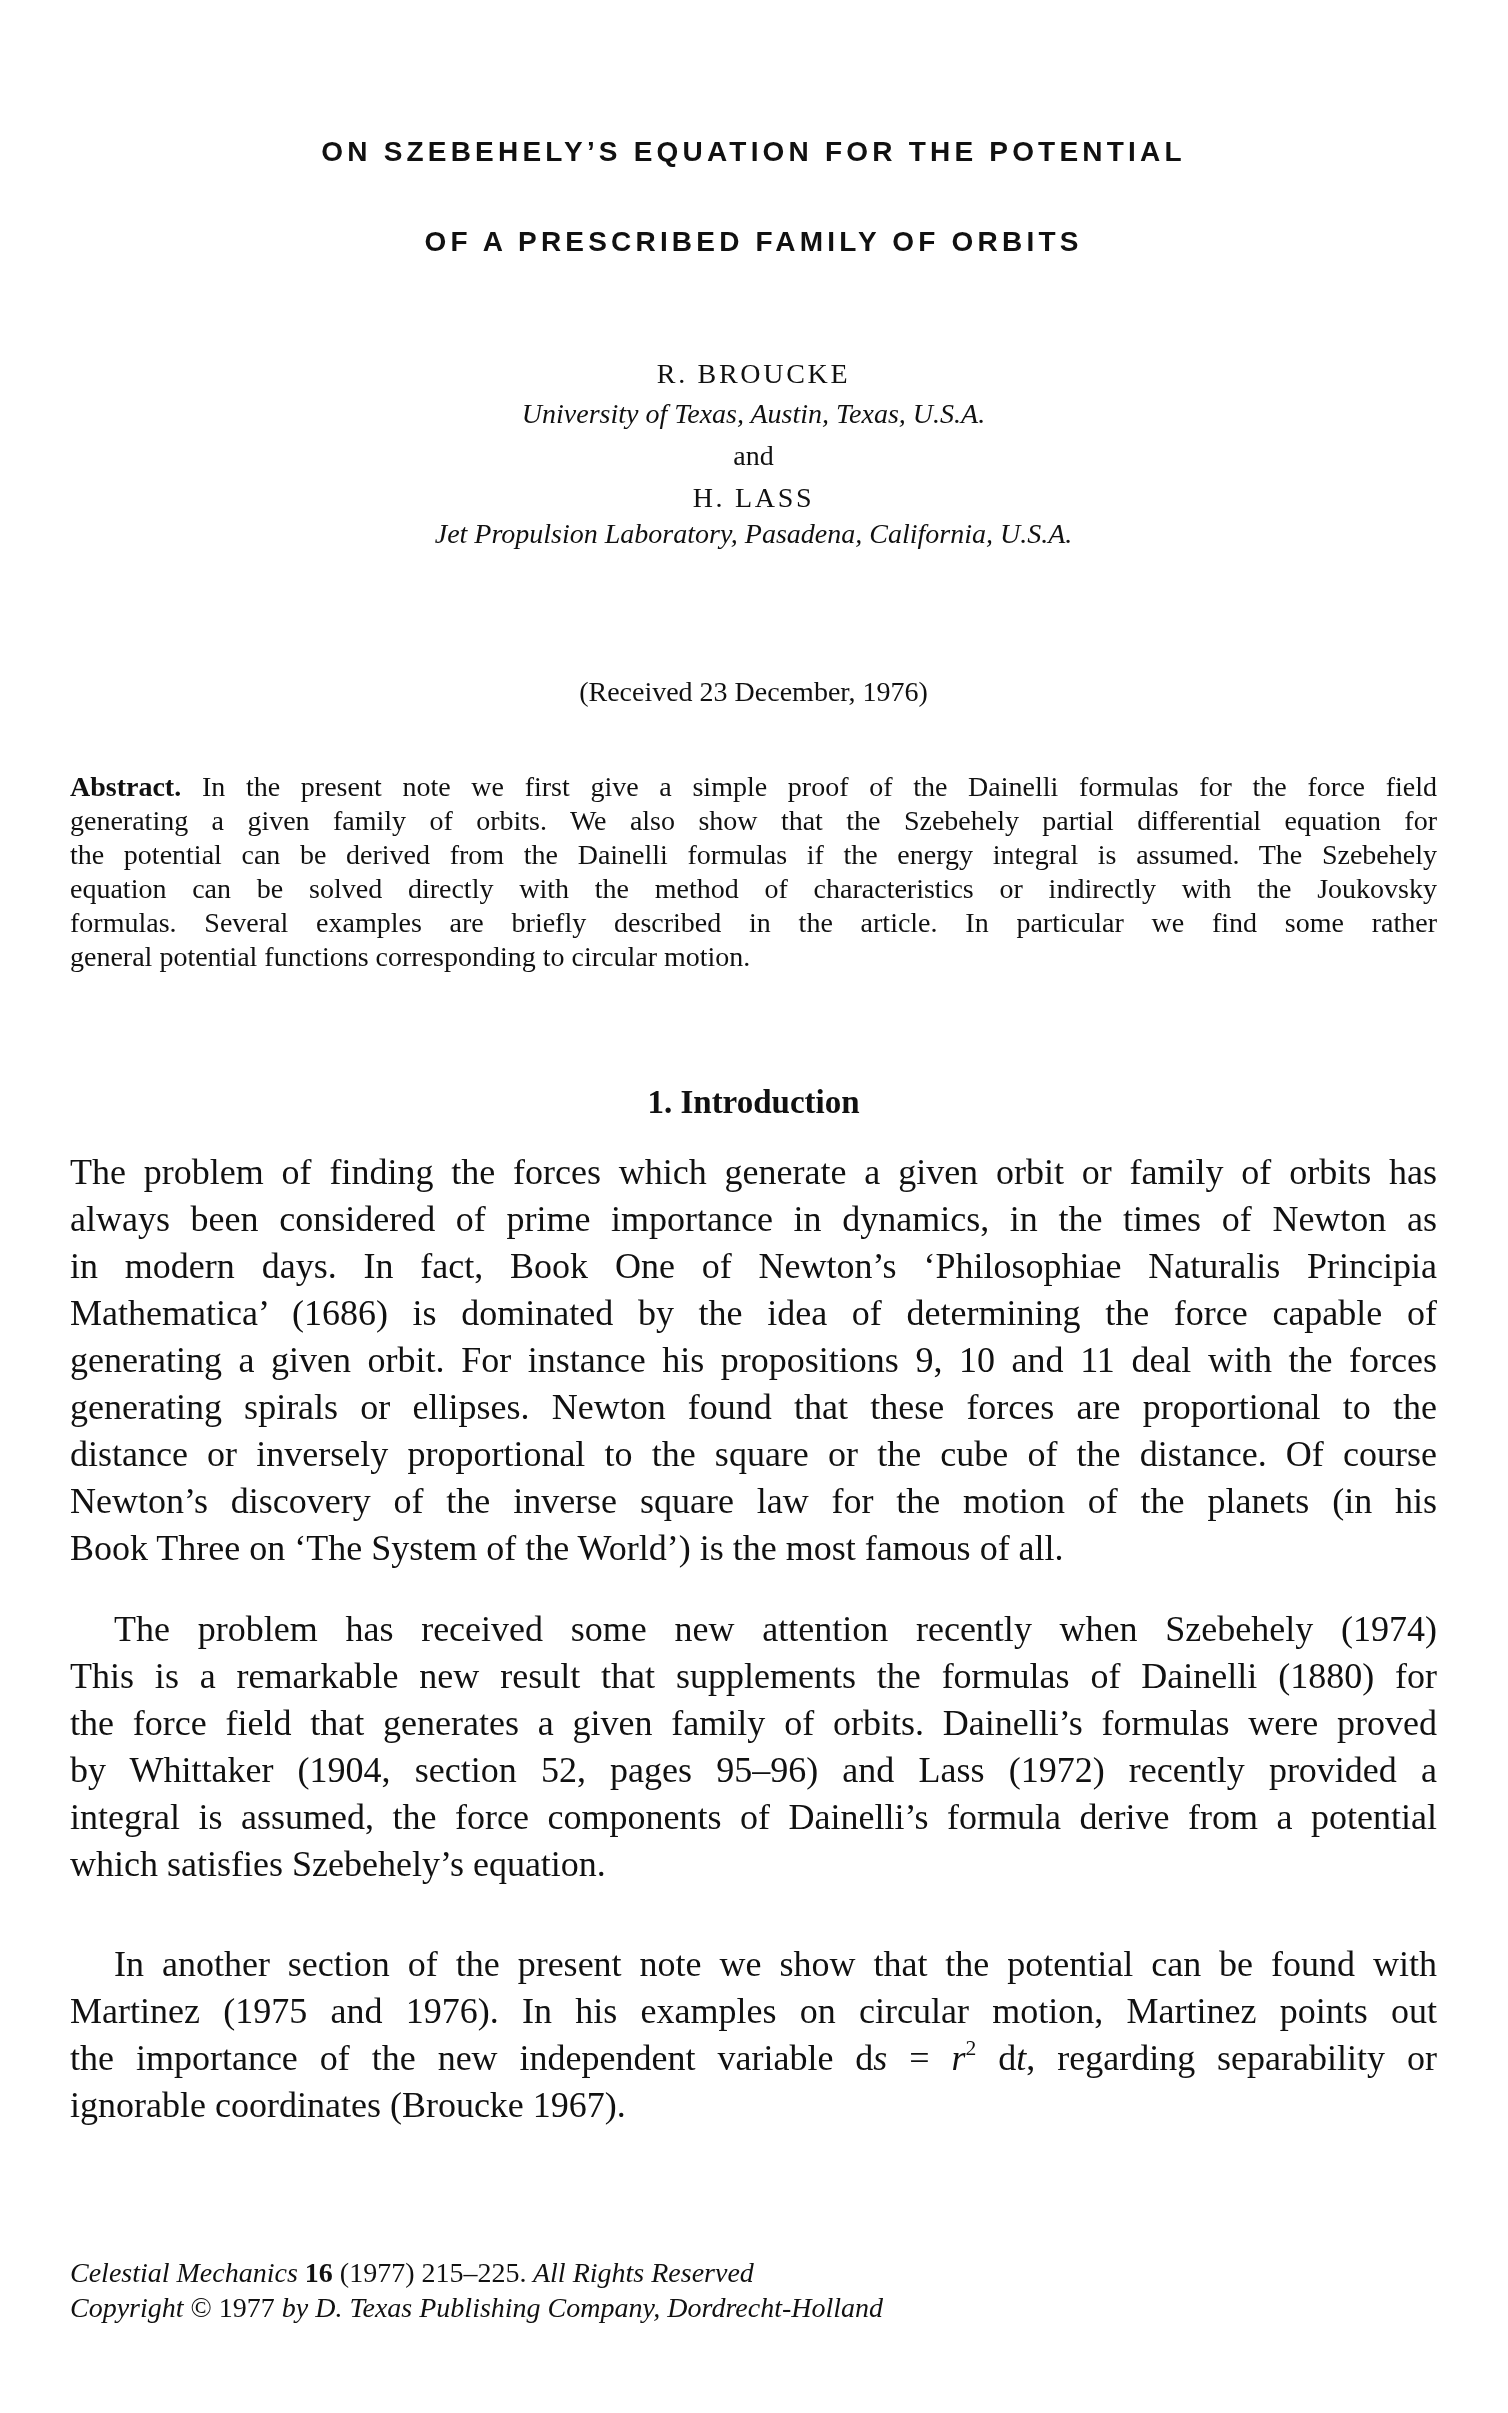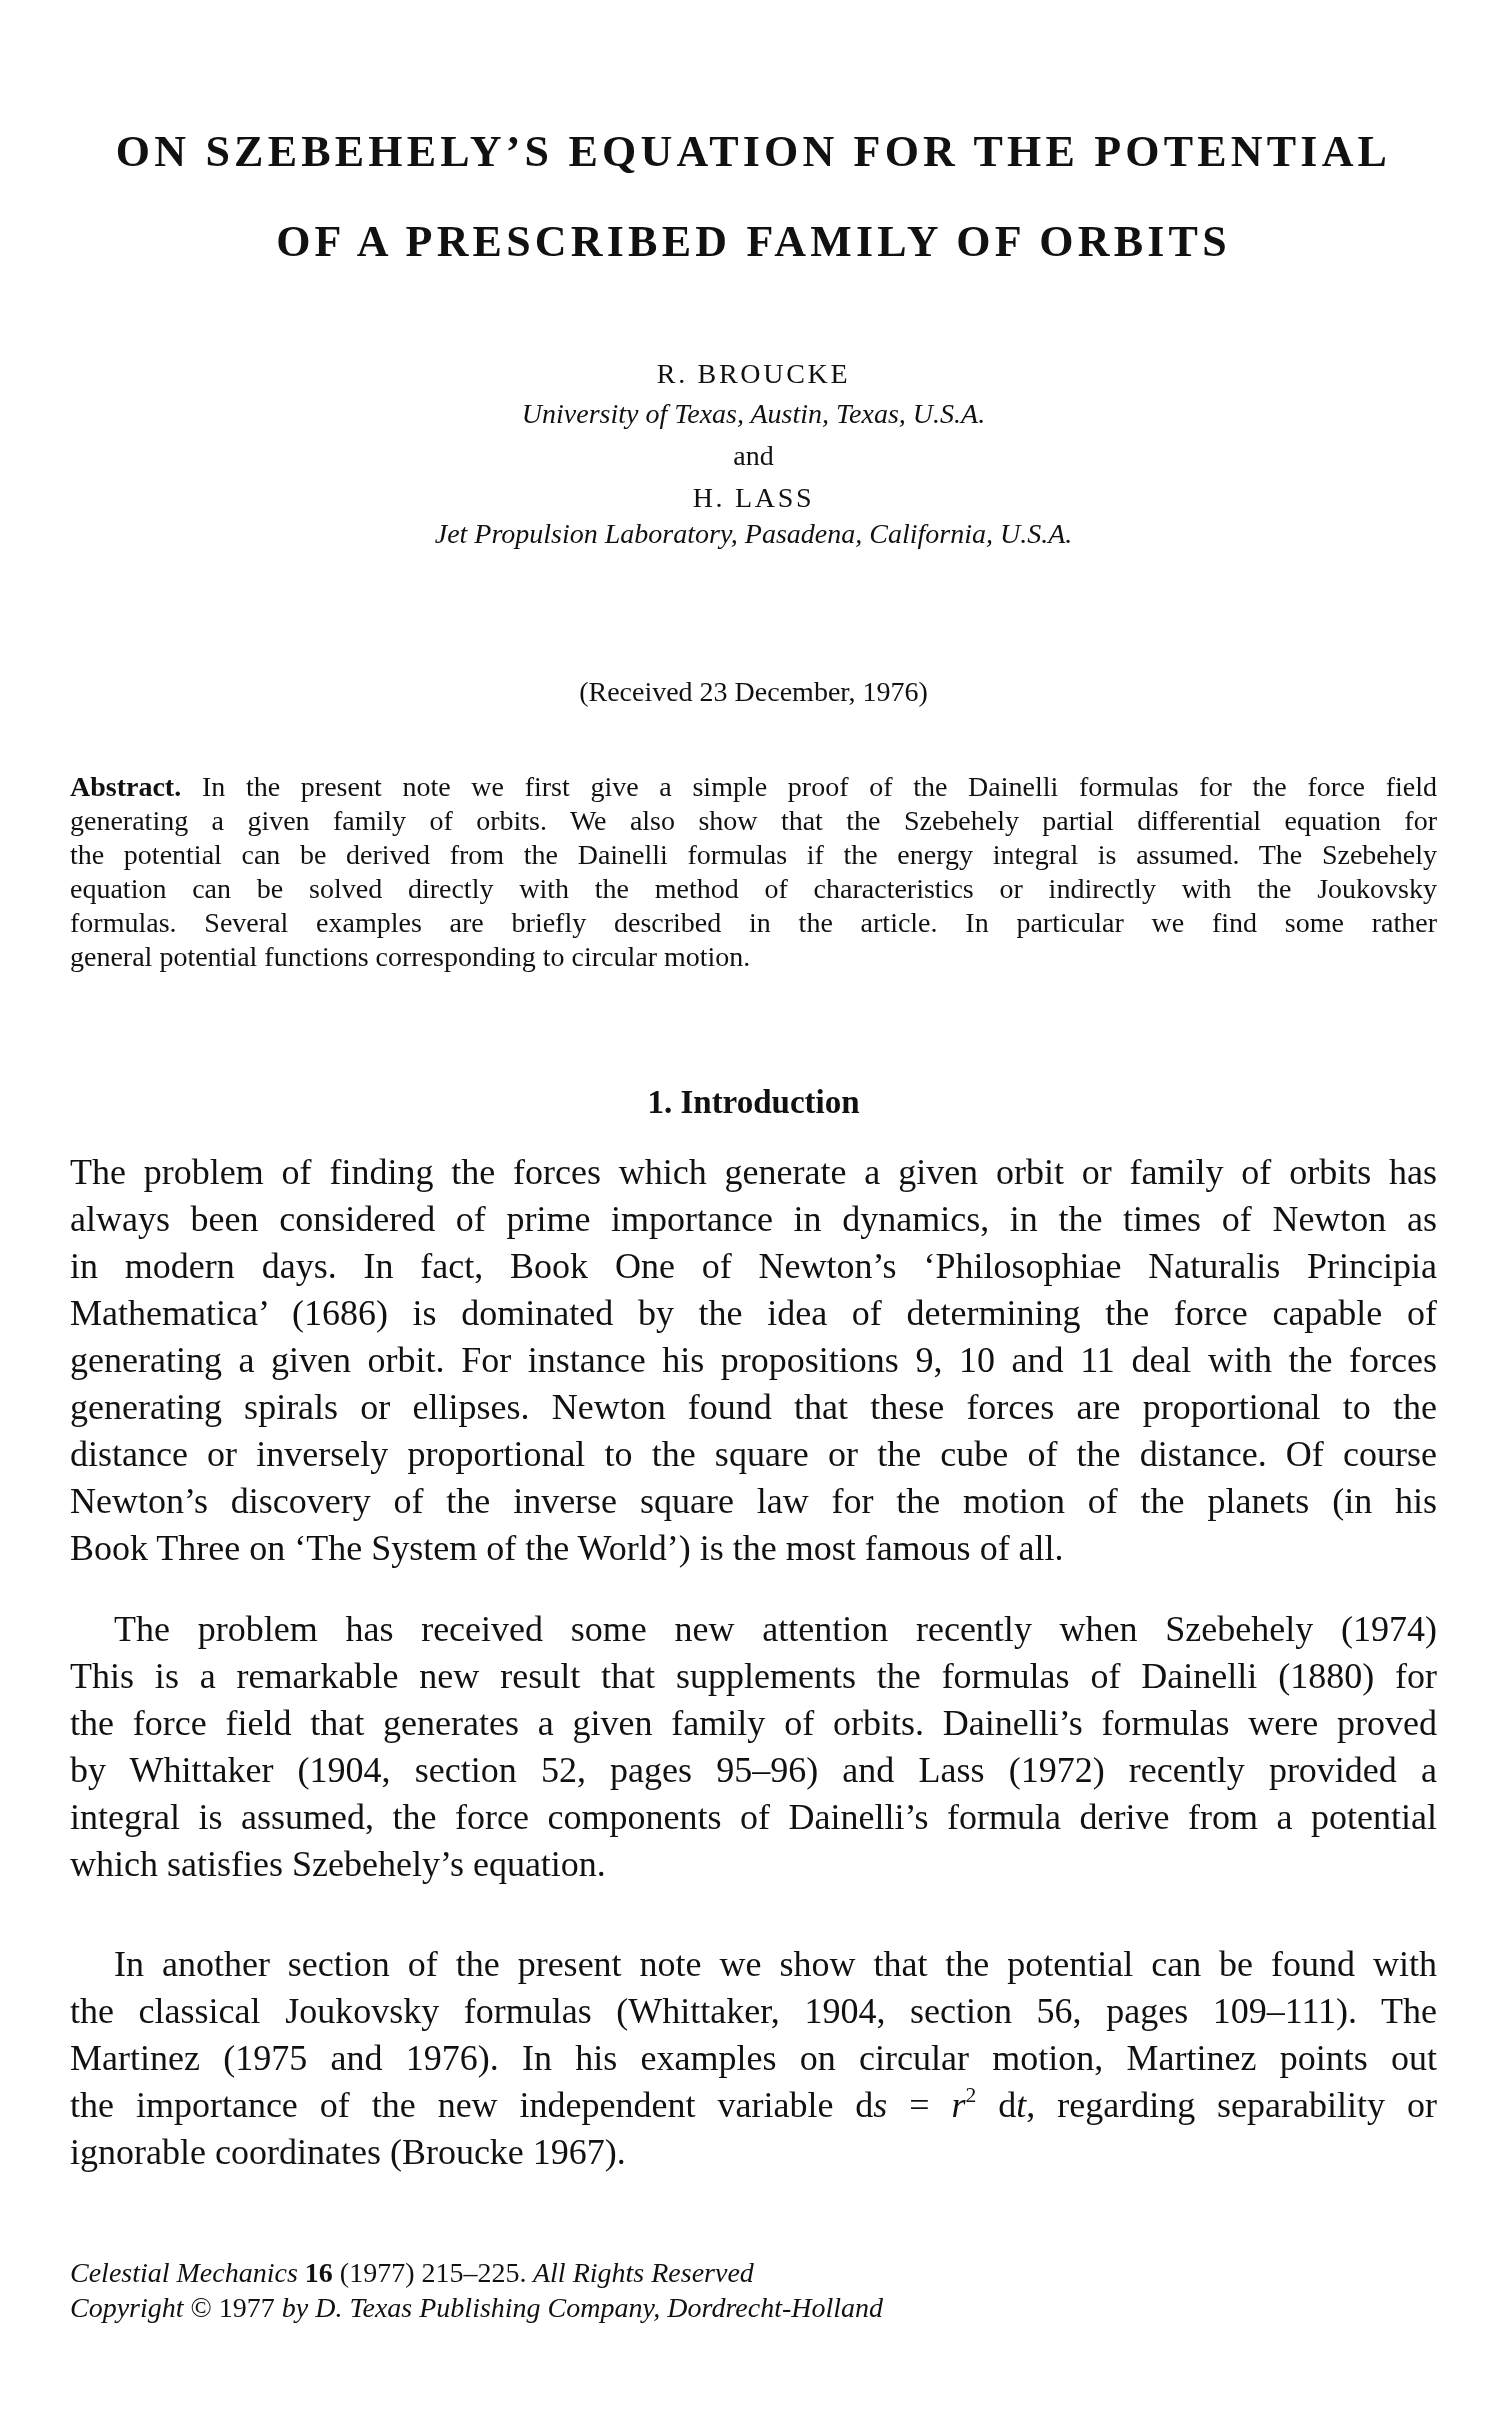--- a/index.html
+++ b/index.html
@@ -16,23 +16,23 @@
       font-family: "Liberation Serif", "DejaVu Serif", serif;
     }
     .block {
       position: absolute;
       left: 70px;
       width: 1367px;
     }
     .center { text-align: center; }
 
     .title {
-      font-family: Liberation Serif, serif;
+      font-family: Liberation Sans, sans-serif;
       font-weight: bold;
-      font-size: 44px;
+      font-size: 28px;
       letter-spacing: 4.2px;
       line-height: 37px;
       white-space: nowrap;
     }
     .title1 { top: 133px; }
     .title2 { top: 223px; }
 
     .author {
       font-size: 28px;
       letter-spacing: 2.7px;
@@ -139,21 +139,20 @@
   <span class="line indent">The problem has received some new attention recently when Szebehely (1974)</span>
   <span class="line">This is a remarkable new result that supplements the formulas of Dainelli (1880) for</span>
   <span class="line">the force field that generates a given family of orbits. Dainelli’s formulas were proved</span>
   <span class="line">by Whittaker (1904, section 52, pages 95–96) and Lass (1972) recently provided a</span>
   <span class="line">integral is assumed, the force components of Dainelli’s formula derive from a potential</span>
   <span class="line last">which satisfies Szebehely’s equation.</span>
 </div>
 
 <div class="block para" style="top:1941px;">
   <span class="line indent">In another section of the present note we show that the potential can be found with</span>
-  <span class="line">the classical Joukovsky formulas (Whittaker, 1904, section 56, pages 109–111). The</span>
   <span class="line">Martinez (1975 and 1976). In his examples on circular motion, Martinez points out</span>
   <span class="line"><span>the importance of the new independent variable d</span><span class="math-i">s</span><span> = </span><span class="math-i">r</span><sup>2</sup><span> d</span><span class="math-i">t</span><span>, regarding separability or</span></span>
   <span class="line last">ignorable coordinates (Broucke 1967).</span>
 </div>
 
 <div class="block footer">
   <div><span>Celestial Mechanics</span> <span class="vol">16</span><span class="roman"> (1977) 215–225.</span><span> All Rights Reserved</span></div>
   <div><span>Copyright </span><span class="roman">©</span><span class="roman"> 1977</span><span> by D. Texas Publishing Company, Dordrecht-Holland</span></div>
 </div>
 

